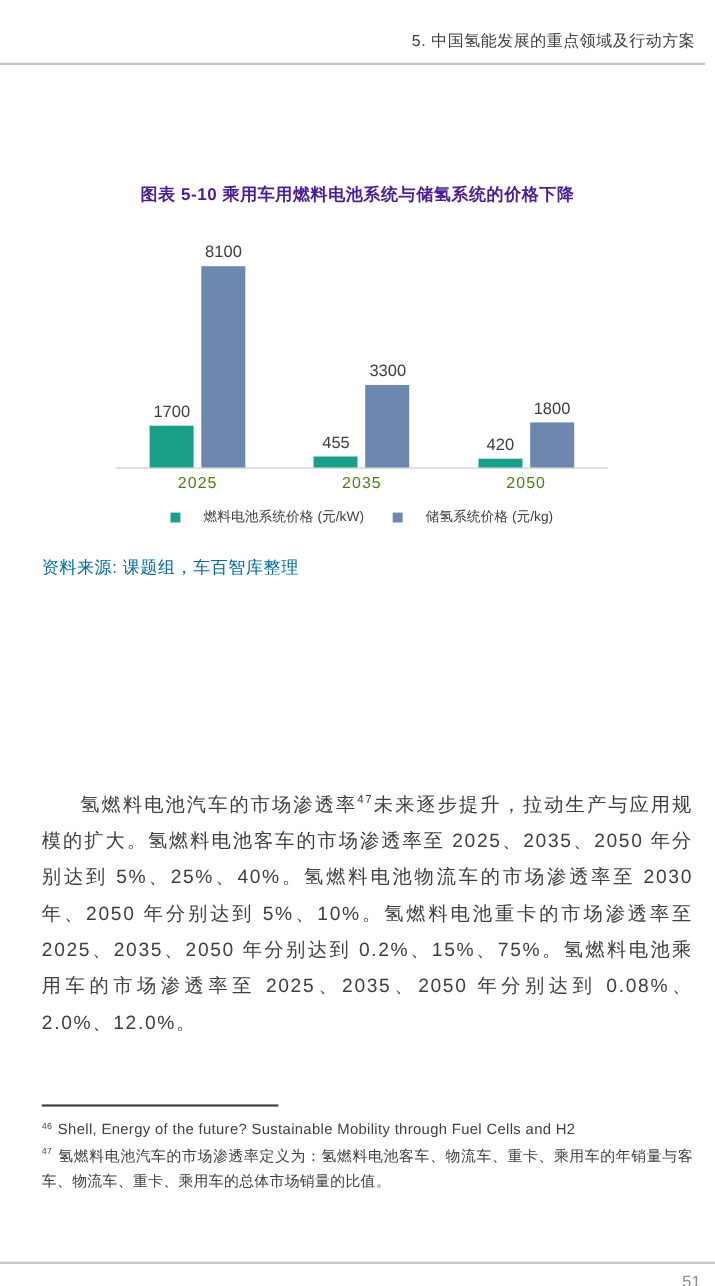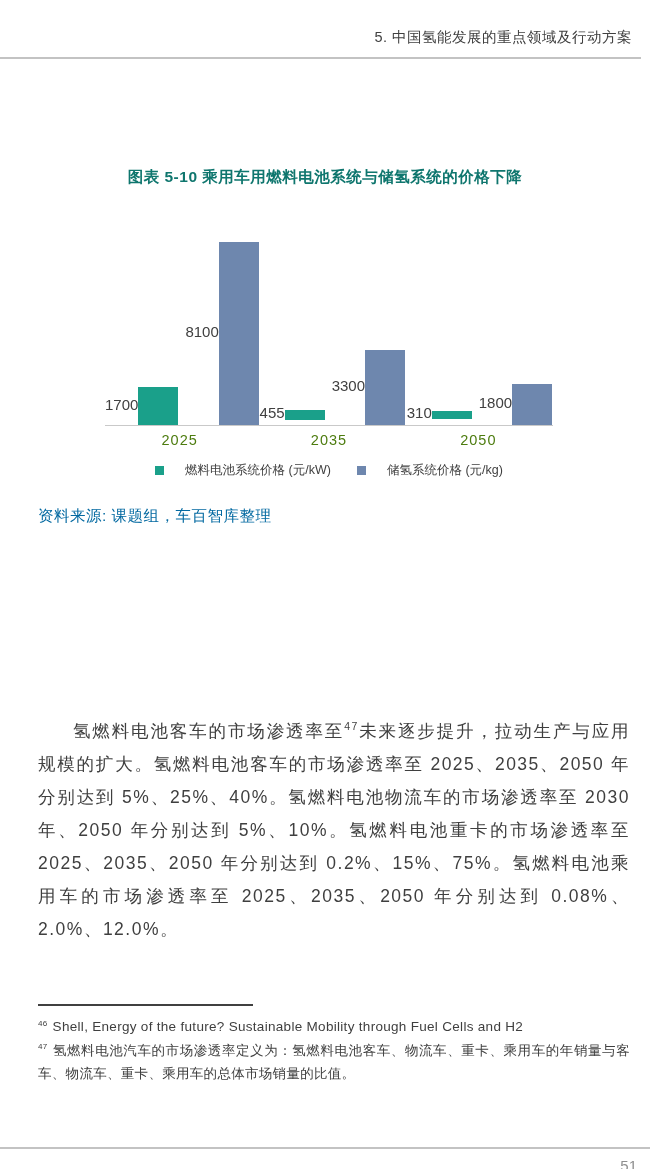--- a/index.html
+++ b/index.html
@@ -20,27 +20,27 @@
   }
   
   .intro {
     position:absolute; top:107px; left:38px; width:592px;
     font-size:17px; letter-spacing:1px; color:#3f3f3f;
   }
   
   .figure-title {
     position:absolute; top:151px; left:0; width:100%;
     text-align:center; font-size:15.5px; font-weight:bold;
-    color:#0f766e; letter-spacing:0.5px;
+    color:#4c1d95; letter-spacing:0.5px;
   }
   
   .chart { position:absolute; top:200px; left:105px; width:448px; }
   .plot { display:flex; height:209px; align-items:flex-end; }
   .bar-group { flex:1; display:flex; justify-content:center; align-items:flex-end; gap:7px; }
-  .bar-wrap { display:flex; flex-direction:row; align-items:center; justify-content:flex-end; }
+  .bar-wrap { display:flex; flex-direction:column; align-items:center; justify-content:flex-end; }
   .bar-label { font-size:15px; color:#404040; margin-bottom:4px; white-space:nowrap; }
   .bar { width:40px; }
   .axis { width:100%; height:1px; background:#c9c9c9; }
   .xlabels { display:flex; margin-top:6px; }
   .x-label { flex:1; text-align:center; font-size:14.5px; color:#4d7c0f; letter-spacing:1px; }
   .legend { display:flex; justify-content:center; gap:26px; margin-top:14px; }
   .legend-item { display:flex; align-items:center; gap:21px; }
   .legend-swatch { width:9px; height:9px; display:inline-block; }
   .legend-text { font-size:12.5px; color:#404040; }
   
@@ -97,21 +97,21 @@
             <div class="bar-label">455</div>
             <div class="bar" style="height: 10px; background: rgb(26, 160, 138);"></div>
           </div>
           <div class="bar-wrap">
             <div class="bar-label">3300</div>
             <div class="bar" style="height: 75px; background: rgb(110, 135, 174);"></div>
           </div>
         </div>
         <div class="bar-group">
           <div class="bar-wrap">
-            <div class="bar-label">310</div>
+            <div class="bar-label">420</div>
             <div class="bar" style="height: 8px; background: rgb(26, 160, 138);"></div>
           </div>
           <div class="bar-wrap">
             <div class="bar-label">1800</div>
             <div class="bar" style="height: 41px; background: rgb(110, 135, 174);"></div>
           </div>
         </div>
       </div>
     <div class="axis"></div>
     <div class="xlabels">
@@ -127,21 +127,21 @@
         <div class="legend-item">
           <span class="legend-swatch" style="background: rgb(110, 135, 174);"></span>
           <span class="legend-text">储氢系统价格 (元/kg)</span>
         </div>
       </div>
   </div>
 
   <p class="source">资料来源: 课题组，车百智库整理</p>
 
 
-  <p class="body-para para-2"><span>氢燃料电池客车的市场渗透率至</span><sup>47</sup><span>未来逐步提升，拉动生产与应用规模的扩大。氢燃料电池客车的市场渗透率至 2025、2035、2050 年分别达到 5%、25%、40%。氢燃料电池物流车的市场渗透率至 2030 年、2050 年分别达到 5%、10%。氢燃料电池重卡的市场渗透率至 2025、2035、2050 年分别达到 0.2%、15%、75%。氢燃料电池乘用车的市场渗透率至 2025、2035、2050 年分别达到 0.08%、2.0%、12.0%。</span></p>
+  <p class="body-para para-2"><span>氢燃料电池汽车的市场渗透率</span><sup>47</sup><span>未来逐步提升，拉动生产与应用规模的扩大。氢燃料电池客车的市场渗透率至 2025、2035、2050 年分别达到 5%、25%、40%。氢燃料电池物流车的市场渗透率至 2030 年、2050 年分别达到 5%、10%。氢燃料电池重卡的市场渗透率至 2025、2035、2050 年分别达到 0.2%、15%、75%。氢燃料电池乘用车的市场渗透率至 2025、2035、2050 年分别达到 0.08%、2.0%、12.0%。</span></p>
 
   <div class="footnotes">
     <div class="fn-rule"></div>
     <p class="footnote"><sup>46</sup><span>Shell, Energy of the future? Sustainable Mobility through Fuel Cells and H2</span></p>
     <p class="footnote"><sup>47</sup><span>氢燃料电池汽车的市场渗透率定义为：氢燃料电池客车、物流车、重卡、乘用车的年销量与客车、物流车、重卡、乘用车的总体市场销量的比值。</span></p>
   </div>
 
   <div class="footer-rule"></div>
   <div class="page-number">51</div>
 

